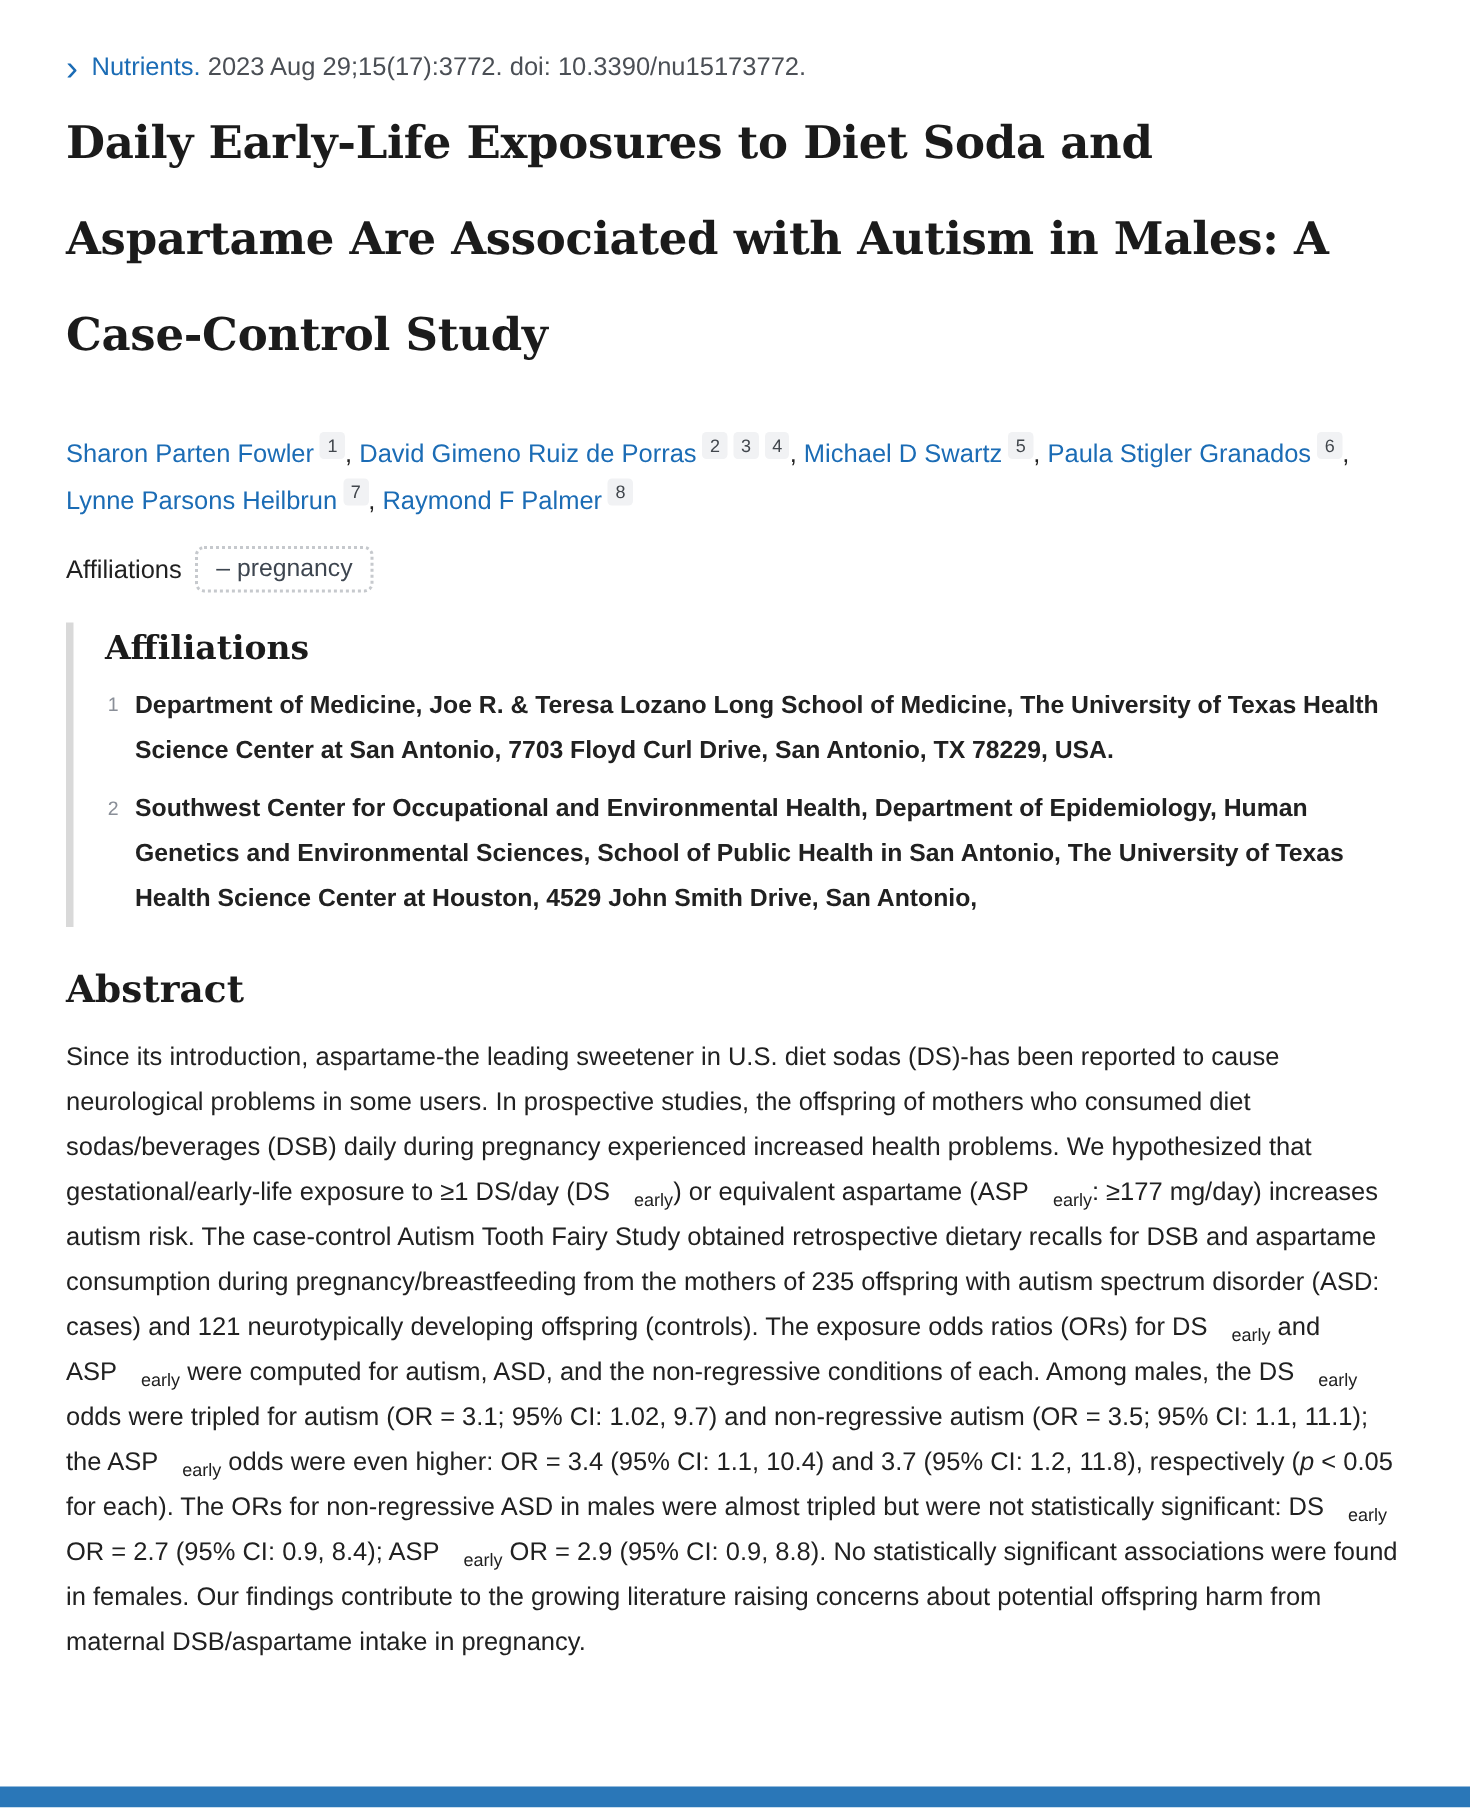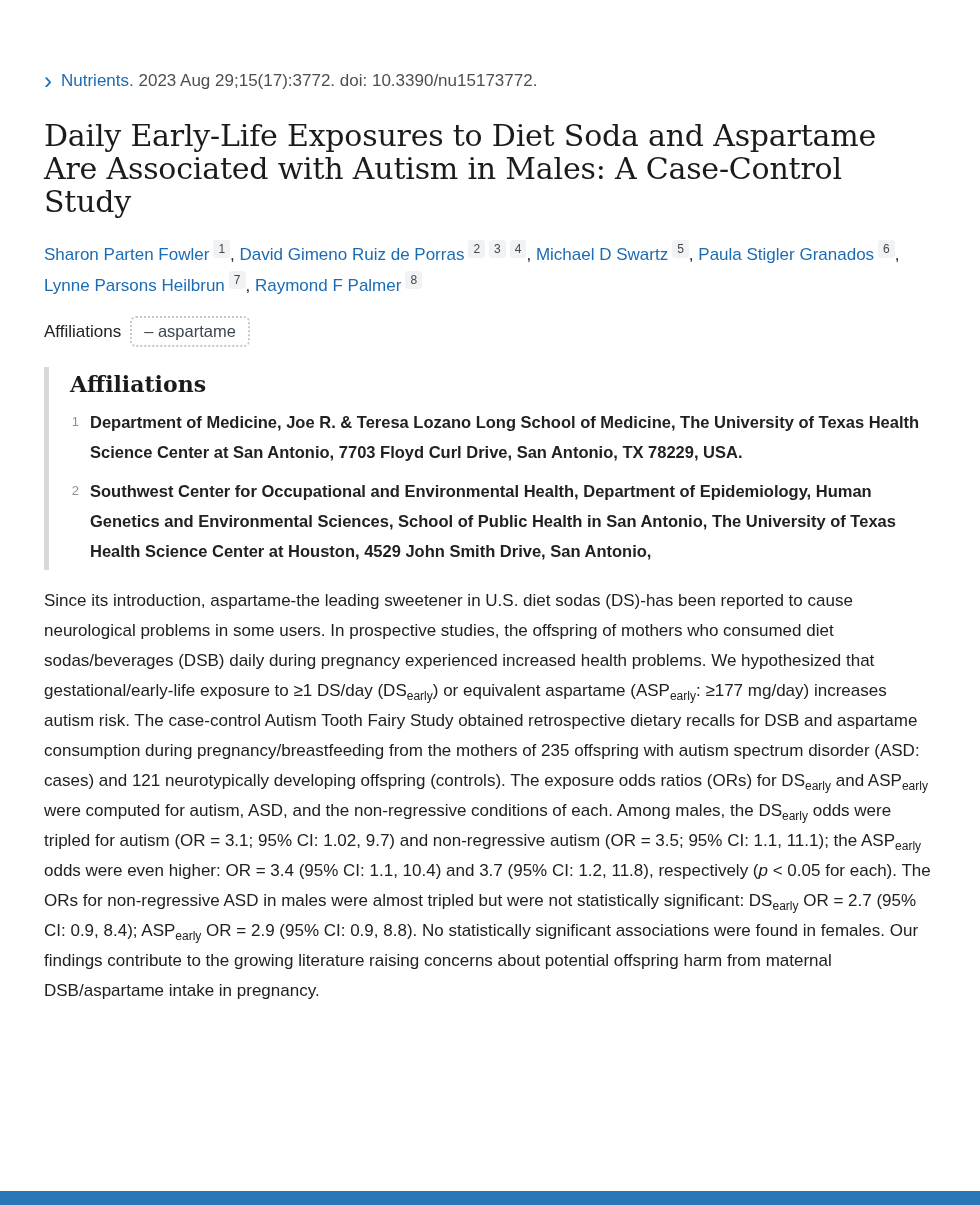--- a/index.html
+++ b/index.html
@@ -8,39 +8,39 @@
     width: 980px; height: 1205px;
     position: relative;
     background: #ffffff;
     font-family: "Liberation Sans", sans-serif;
     color: #212121;
     overflow: hidden;
   }
   .page { padding: 33px 42px 0 44px; }
 
   
-  .citation { font-size: 17px; color: #4b4f55; line-height: 24px; margin-top: 36px; }
+  .citation { font-size: 17px; color: #4b4f55; line-height: 24px; }
   .chev {
     color: var(--link-blue, #1b6cb5);
     font-size: 24px; line-height: 18px;
     margin-right: 9px; vertical-align: -3px;
     font-weight: 400;
   }
   a.journal-link { color: var(--link-blue, #1b6cb5); text-decoration: none; cursor: pointer; }
 
   
   h1.title {
     font-family: "DejaVu Serif", "Liberation Serif", serif;
-    font-size: 30px; line-height: 33px; font-weight: 400;
-    color: #1b1b1b; margin: 26px 0 0 0; max-width: 900px;
+    font-size: 30px; line-height: 64px; font-weight: 700;
+    color: #1b1b1b; margin: 7px 0 0 0; max-width: 900px;
     letter-spacing: -0.2px;
   }
 
   
-  .authors { margin-top: 21px; font-size: 17px; line-height: 31px; max-width: 900px; }
+  .authors { margin-top: 31px; font-size: 17px; line-height: 31px; max-width: 900px; }
   .authors a { color: var(--link-blue, #1b6cb5); text-decoration: none; cursor: pointer; }
   .sup {
     display: inline-block;
     background: #f1f2f4; color: #42474d;
     border-radius: 3px;
     font-size: 12px; line-height: 12px;
     padding: 3px 5px;
     vertical-align: 7px;
     margin-left: 4px;
   }
@@ -79,21 +79,21 @@
   
   h2.abstract-heading {
     font-family: "DejaVu Serif", "Liberation Serif", serif;
     font-size: 25px; font-weight: 700; color: #1b1b1b;
     margin: 27px 0 0 0;
   }
   p.abstract-body {
     font-size: 17px; line-height: 30px;
     margin: 16px 0 0 0; max-width: 897px; color: #212121;
   }
-  p.abstract-body sub { font-size: 12px; line-height: 0; }
+  p.abstract-body sub { font-size: 12px; line-height: 0; margin-left: 16px; }
   p.abstract-body i { font-style: italic; }
 
   
   .footer-bar {
     position: absolute; left: 0; bottom: 0;
     width: 980px; height: 14px;
     background: var(--footer-blue, #2a77b8);
   }
 </style>
 </head>
@@ -104,35 +104,36 @@
   <div class="citation">
     <span class="chev">›</span><a class="journal-link">Nutrients.</a><span> 2023 Aug 29;15(17):3772. doi: 10.3390/nu15173772.</span>
   </div>
 
   <h1 class="title">Daily Early-Life Exposures to Diet Soda and Aspartame Are Associated with Autism in Males: A Case-Control Study</h1>
 
   <div class="authors" id="authors"><a>Sharon Parten Fowler</a><span class="sup">1</span><span class="sep">, </span> <a>David Gimeno Ruiz de Porras</a><span class="sup">2</span><span class="sup">3</span><span class="sup">4</span><span class="sep">, </span> <a>Michael D Swartz</a><span class="sup">5</span><span class="sep">, </span> <a>Paula Stigler Granados</a><span class="sup">6</span><span class="sep">, </span> <a>Lynne Parsons Heilbrun</a><span class="sup">7</span><span class="sep">, </span> <a>Raymond F Palmer</a><span class="sup">8</span></div>
 
   <div class="aff-toggle-row">
     <span>Affiliations</span>
-    <button class="collapse-btn">– aspartame</button>
+    <button class="collapse-btn">– pregnancy</button>
   </div>
 
   <div class="aff-panel">
     <div class="aff-heading">Affiliations</div>
     <ol class="aff-list" id="aff-list">
         <li class="aff-item">
           <span class="aff-num">1</span>
           <span class="aff-text">Department of Medicine, Joe R. &amp; Teresa Lozano Long School of Medicine, The University of Texas Health Science Center at San Antonio, 7703 Floyd Curl Drive, San Antonio, TX 78229, USA.</span>
         </li>
         <li class="aff-item">
           <span class="aff-num">2</span>
           <span class="aff-text">Southwest Center for Occupational and Environmental Health, Department of Epidemiology, Human Genetics and Environmental Sciences, School of Public Health in San Antonio, The University of Texas Health Science Center at Houston, 4529 John Smith Drive, San Antonio,</span>
         </li>
       </ol>
   </div>
 
+  <h2 class="abstract-heading">Abstract</h2>
 
   <p class="abstract-body" id="abstract-body">Since its introduction, aspartame-the leading sweetener in U.S. diet sodas (DS)-has been reported to cause neurological problems in some users. In prospective studies, the offspring of mothers who consumed diet sodas/beverages (DSB) daily during pregnancy experienced increased health problems. We hypothesized that gestational/early-life exposure to ≥1 DS/day (DS<sub>early</sub>) or equivalent aspartame (ASP<sub>early</sub>: ≥177 mg/day) increases autism risk. The case-control Autism Tooth Fairy Study obtained retrospective dietary recalls for DSB and aspartame consumption during pregnancy/breastfeeding from the mothers of 235 offspring with autism spectrum disorder (ASD: cases) and 121 neurotypically developing offspring (controls). The exposure odds ratios (ORs) for DS<sub>early</sub> and ASP<sub>early</sub> were computed for autism, ASD, and the non-regressive conditions of each. Among males, the DS<sub>early</sub> odds were tripled for autism (OR = 3.1; 95% CI: 1.02, 9.7) and non-regressive autism (OR = 3.5; 95% CI: 1.1, 11.1); the ASP<sub>early</sub> odds were even higher: OR = 3.4 (95% CI: 1.1, 10.4) and 3.7 (95% CI: 1.2, 11.8), respectively (<i>p</i> &lt; 0.05 for each). The ORs for non-regressive ASD in males were almost tripled but were not statistically significant: DS<sub>early</sub> OR = 2.7 (95% CI: 0.9, 8.4); ASP<sub>early</sub> OR = 2.9 (95% CI: 0.9, 8.8). No statistically significant associations were found in females. Our findings contribute to the growing literature raising concerns about potential offspring harm from maternal DSB/aspartame intake in pregnancy.</p>
 
   <div class="footer-bar"></div>
 
 </div>
 
 </body></html>

